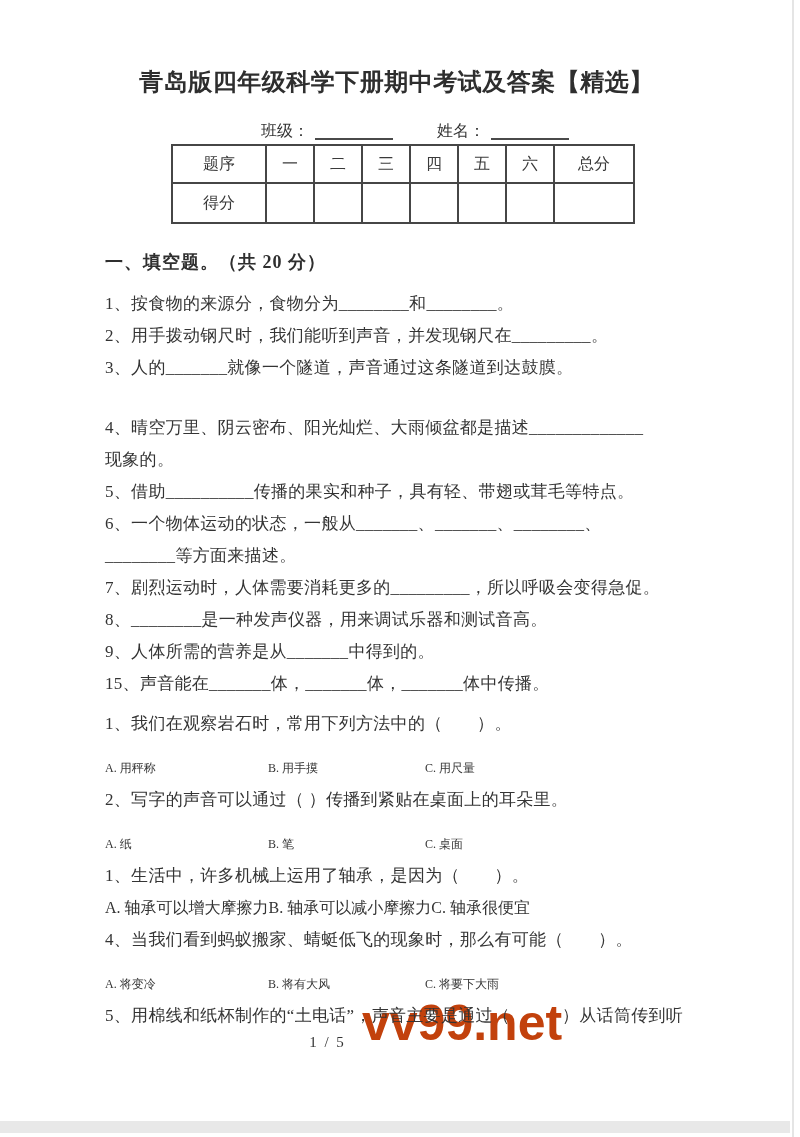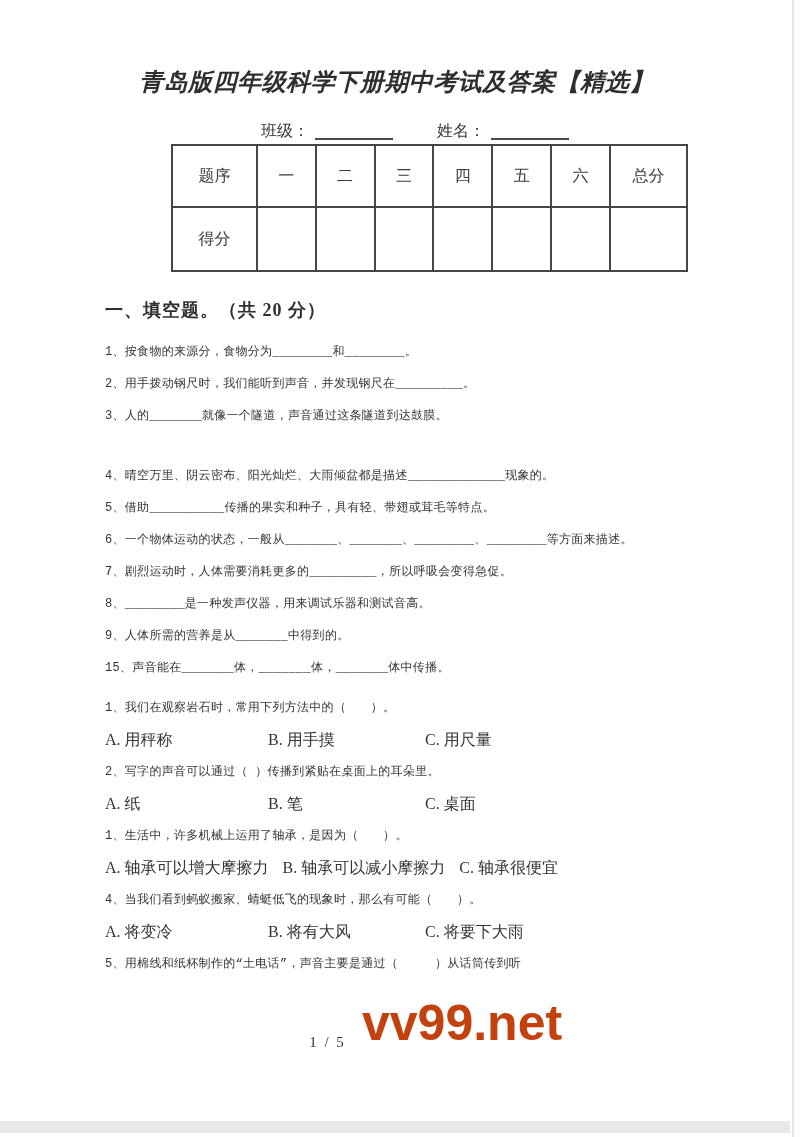--- a/index.html
+++ b/index.html
@@ -7,51 +7,51 @@
     position:relative; width:800px; height:1137px; background:#ffffff;
     font-family:"Liberation Serif", serif; color:#343434; overflow:hidden;
   }
   .right-edge { position:absolute; top:0; left:792px; width:2px; height:1137px; background:#e5e5e5; }
   .bottom-band { position:absolute; top:1121px; left:0; width:790px; height:12px; background:#e8e8e8; }
 
   .content { position:relative; z-index:2; padding:66px 112px 0 105px; }
 
   .exam-title {
     margin:0; font-size:24px; line-height:32px; font-weight:bold;
-    text-align:center; letter-spacing:0.5px; color:#2e2e2e; white-space:nowrap;font-style:italic;
+    text-align:center; letter-spacing:0.5px; color:#2e2e2e; white-space:nowrap;
   }
 
   .meta-row { margin:22px 0 0 156px; font-size:16px; display:flex; align-items:flex-end; }
   .meta-label { line-height:22px; }
   .blank-line { display:inline-block; width:78px; height:2px; background:#4a4a4a; margin:0 0 2px 6px; }
   .meta-gap { width:44px; }
 
   table.score-table { border-collapse:collapse; margin:2px 0 0 66px; table-layout:fixed; }
   table.score-table td {
     border:2px solid #464646; text-align:center; vertical-align:middle;
-    font-size:16px; color:#3a3a3a; padding:12px;
+    font-size:16px; color:#3a3a3a; padding:0;
   }
   .row-h1 td { height:36px; }
   .row-h2 td { height:38px; }
   .col-label { width:92px; }
   .col-num { width:46px; }
   .col-total { width:78px; }
 
   .section-heading {
     margin:24px 0 0 0; font-size:18px; line-height:28px; font-weight:600;
     letter-spacing:1px; color:#2f2f2f;
   }
   .fill-list { margin-top:12px; }
   .choice-list { margin-top:8px; }
-  .q { margin:0; font-size:12px; line-height:32px; letter-spacing:0.3px;font-family:Liberation Mono, monospace; }
+  .q { margin:0; font-size:17px; line-height:32px; letter-spacing:0.3px; }
   .q-narrow-a { max-width:548px;margin-top:28px; }
   .q-narrow-b { max-width:565px; }
 
-  .opts { display:grid; grid-template-columns:163px 157px 1fr; font-size:16px; line-height:32px; }
-  .opts-tight { display:flex; gap:14px; font-size:16px; line-height:32px; }
+  .opts { display:grid; grid-template-columns:163px 157px 1fr; font-size:12px; line-height:32px;margin-top:12px; }
+  .opts-tight { display:flex; font-size:16px; line-height:32px; }
 
   .watermark {
     position:absolute; z-index:1; left:362px; top:986px;
     font-family:"Liberation Sans", sans-serif; font-weight:bold;
     font-size:50px; line-height:74px; color:#c2410c; letter-spacing:0px; white-space:nowrap;
   }
   .page-number {
     position:absolute; z-index:3; top:1034px; left:0; width:655px;
     text-align:center; font-size:15px; color:#333333; letter-spacing:2px;
   }

